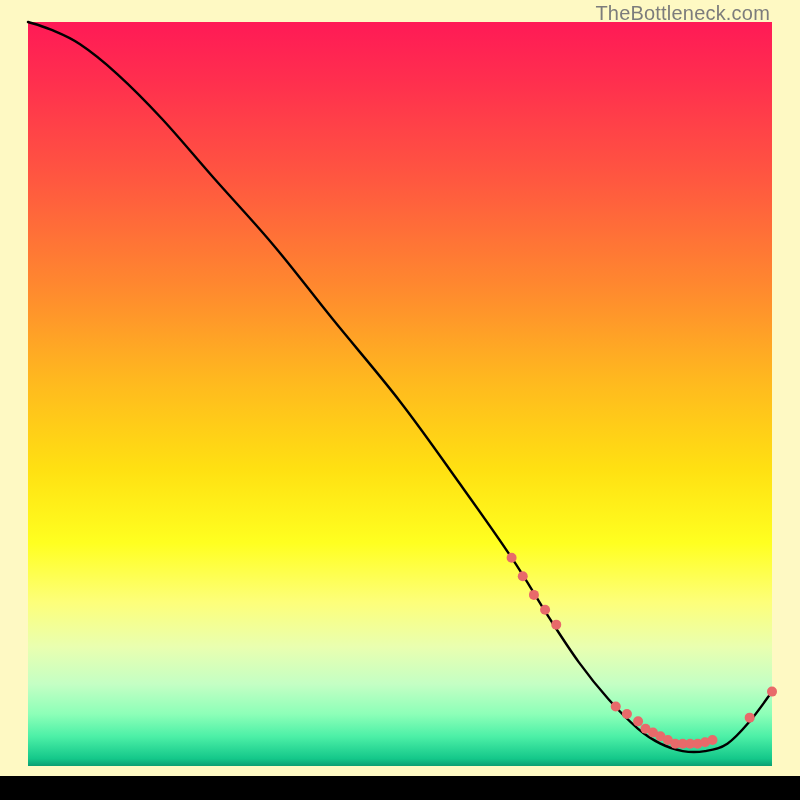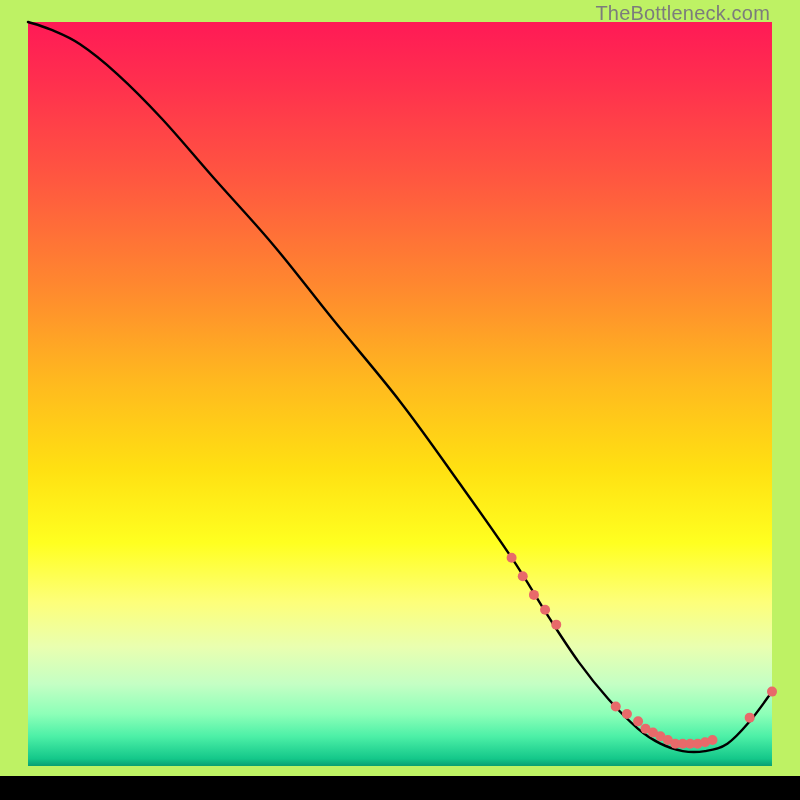--- a/index.html
+++ b/index.html
@@ -7,21 +7,21 @@
     padding: 0;
     width: 800px;
     height: 800px;
     background: #000;
     overflow: hidden;
   }
   .stage {
     position: relative;
     width: 800px;
     height: 776px;
-    background: #bef264;
+    background: #fef9c3;
   }
   .plot {
     position: absolute;
     left: 28px;
     top: 22px;
     width: 744px;
     height: 744px;
     
     background: linear-gradient(
       to bottom,

